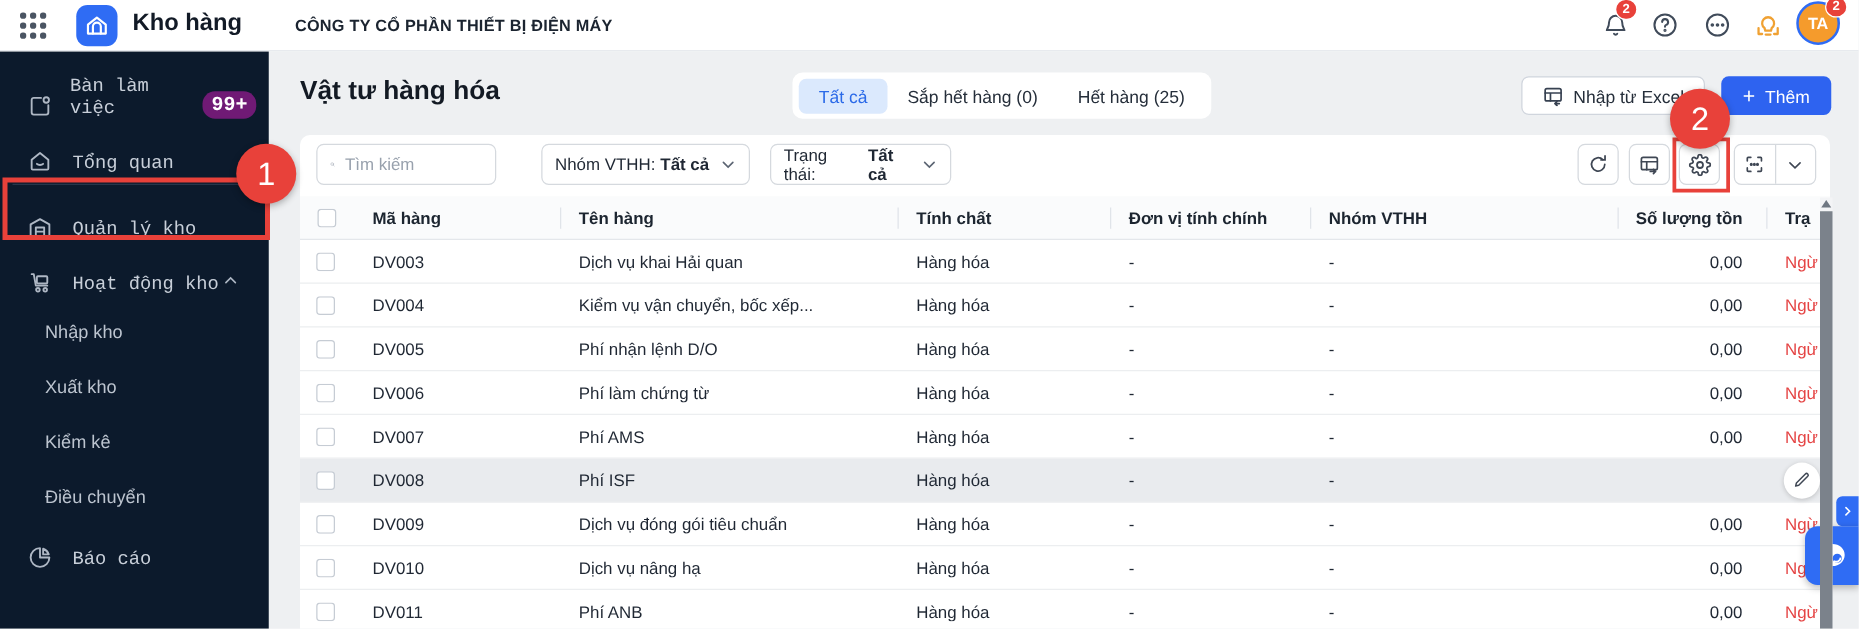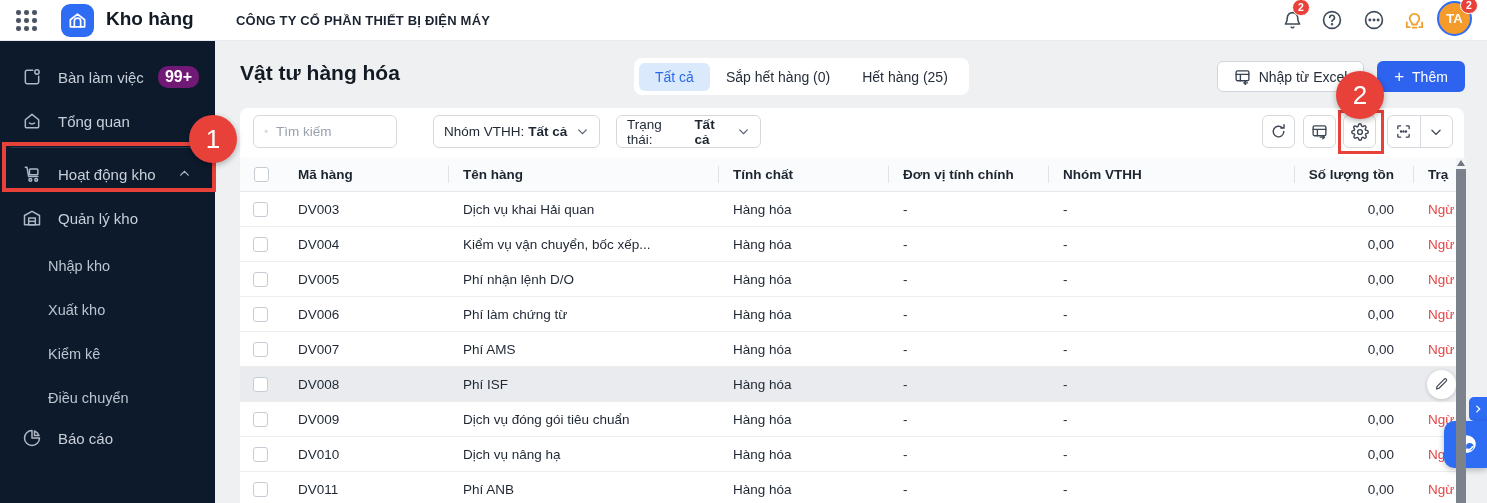--- a/index.html
+++ b/index.html
@@ -12,28 +12,28 @@
   .grid-icon i { width:4.5px; height:4.5px; border-radius:50%; background:#4b5563; }
   .app-logo { position:absolute; left:61px; top:4px; width:33px; height:33px; border-radius:9px; background:#2f6cf4; display:flex; align-items:center; justify-content:center; }
   .app-name { position:absolute; left:106px; top:8px; font-size:19px; font-weight:bold; color:#121a26; }
   .company { position:absolute; left:236px; top:13px; font-size:13px; font-weight:bold; color:#1b2430; letter-spacing:.2px; }
   .top-ic { position:absolute; top:5px; width:30px; height:30px; display:flex; align-items:center; justify-content:center; color:#404b5a; cursor:pointer; }
   .badge { position:absolute; background:#e8413a; color:#fff; font-size:10.5px; font-weight:bold; border-radius:9px; padding:1.5px 5px; line-height:1.1; border:1.5px solid #fff; }
   .avatar { position:absolute; left:1437px; top:1px; width:35px; height:35px; border-radius:50%; background:#f59b2c; border:2.5px solid #2f6cf4; color:#fff; font-weight:bold; font-size:13px; display:flex; align-items:center; justify-content:center; cursor:pointer; }
 
   
   .sidebar { position:absolute; left:0; top:41px; width:215px; height:462px; background:#0c1a2c; padding-top:18px; z-index:4; }
-  .nav-item { height:36px; margin:0 10px 8px 10px; display:flex; align-items:center; border-radius:6px; color:#c8cfd9; font-size:15px; cursor:pointer; position:relative; }
+  .nav-item { height:36px; margin:0 10px 8px 10px; display:flex; align-items:flex-end; border-radius:6px; color:#c8cfd9; font-size:15px; cursor:pointer; position:relative;font-family:Liberation Mono, monospace; }
   .nav-item .nico { width:22px; margin-left:12px; margin-right:14px; display:flex; color:#aeb7c4; }
   .nav-item.active { background:#2f6cf4; color:#fff; }
   .nav-item.active .nico { color:#fff; }
   .nav-badge { background:#701a75; color:#fff; font-size:16px; font-weight:bold; border-radius:10px; padding:2px 7px; margin-left:14px; }
   .nav-chevron { margin-left:auto; margin-right:14px; color:#aeb7c4; }
   .nav-divider { height:1px; background:#28354a; margin:0 10px 8px 10px; }
-  .nav-sub { height:44px; display:flex; align-items:center; padding-left:48px; color:#bcc4cf; font-size:14.5px; cursor:pointer; }
+  .nav-sub { height:44px; display:flex; align-items:center; padding-left:36px; color:#bcc4cf; font-size:14.5px; cursor:pointer; }
 
   
   .page-title { position:absolute; left:240px; top:61px; font-size:21px; font-weight:bold; color:#131a24; }
   .tabs { position:absolute; left:634px; top:58px; height:37px; background:#fff; border-radius:8px; display:flex; align-items:center; padding:0 5px; }
   .tab { padding:6px 16px; font-size:14px; color:#252e3a; border-radius:6px; cursor:pointer; white-space:nowrap; }
   .tab.active { background:#dbe9fd; color:#2b6ae8; }
   .btn-import { position:absolute; left:1217px; top:61px; width:147px; height:31px; background:#fff; border:1px solid #d0d5dd; border-radius:6px; display:flex; align-items:center; justify-content:center; gap:8px; font-size:14px; color:#252e3a; cursor:pointer; }
   .btn-add { position:absolute; left:1377px; top:61px; width:88px; height:31px; background:#2e63f0; border:none; border-radius:6px; display:flex; align-items:center; justify-content:center; gap:8px; font-size:14px; color:#fff; cursor:pointer; }
   .btn-add .plus { font-size:17px; line-height:1; margin-top:-1px; }
 
@@ -153,41 +153,41 @@
         <svg width="20" height="20" viewBox="0 0 24 24" fill="none" stroke="currentColor" stroke-width="1.8" stroke-linecap="round" stroke-linejoin="round">
           <path d="M4 10.5 L12 4 l8 6.5 V19 a1 1 0 0 1-1 1 H5 a1 1 0 0 1-1-1 Z"></path>
           <path d="M9 14.5 a3.5 2.2 0 0 0 6 0"></path>
         </svg>
       </span>
       <span>Tổng quan</span>
     </div>
     <div class="nav-divider"></div>
     <div class="nav-item">
       <span class="nico">
+        <svg width="20" height="20" viewBox="0 0 24 24" fill="none" stroke="currentColor" stroke-width="1.8" stroke-linejoin="round">
+          <path d="M3 9 L12 4 l9 5 v11 h-18 Z"></path>
+          <rect x="8" y="12" width="8" height="8"></rect>
+          <path d="M8 16 h8"></path>
+        </svg>
+      </span>
+      <span>Quản lý kho</span>
+    </div>
+    <div class="nav-item">
+      <span class="nico">
         <svg width="20" height="20" viewBox="0 0 24 24" fill="none" stroke="currentColor" stroke-width="1.8" stroke-linecap="round" stroke-linejoin="round">
           <path d="M4 4 h2 l2 11 h11"></path>
           <rect x="9" y="6" width="10" height="7" rx="1"></rect>
           <circle cx="10" cy="19" r="1.7"></circle>
           <circle cx="17" cy="19" r="1.7"></circle>
         </svg>
       </span>
       <span>Hoạt động kho</span>
       <span class="nav-chevron"><svg width="13" height="13" viewBox="0 0 24 24" fill="none" stroke="currentColor" stroke-width="2.4" stroke-linecap="round">
           <path d="M5 15 l7-7 7 7"></path>
         </svg></span>
-    </div>
-    <div class="nav-item">
-      <span class="nico">
-        <svg width="20" height="20" viewBox="0 0 24 24" fill="none" stroke="currentColor" stroke-width="1.8" stroke-linejoin="round">
-          <path d="M3 9 L12 4 l9 5 v11 h-18 Z"></path>
-          <rect x="8" y="12" width="8" height="8"></rect>
-          <path d="M8 16 h8"></path>
-        </svg>
-      </span>
-      <span>Quản lý kho</span>
     </div>
     <div class="nav-sub">Nhập kho</div>
     <div class="nav-sub">Xuất kho</div>
     <div class="nav-sub">Kiểm kê</div>
     <div class="nav-sub">Điều chuyển</div>
     <div class="nav-item">
       <span class="nico">
         <svg width="20" height="20" viewBox="0 0 24 24" fill="none" stroke="currentColor" stroke-width="1.8" stroke-linejoin="round">
           <path d="M12 3 a9 9 0 1 0 9 9 h-9 Z"></path>
           <path d="M15 3.6 A9 9 0 0 1 20.4 9 H15 Z"></path>

